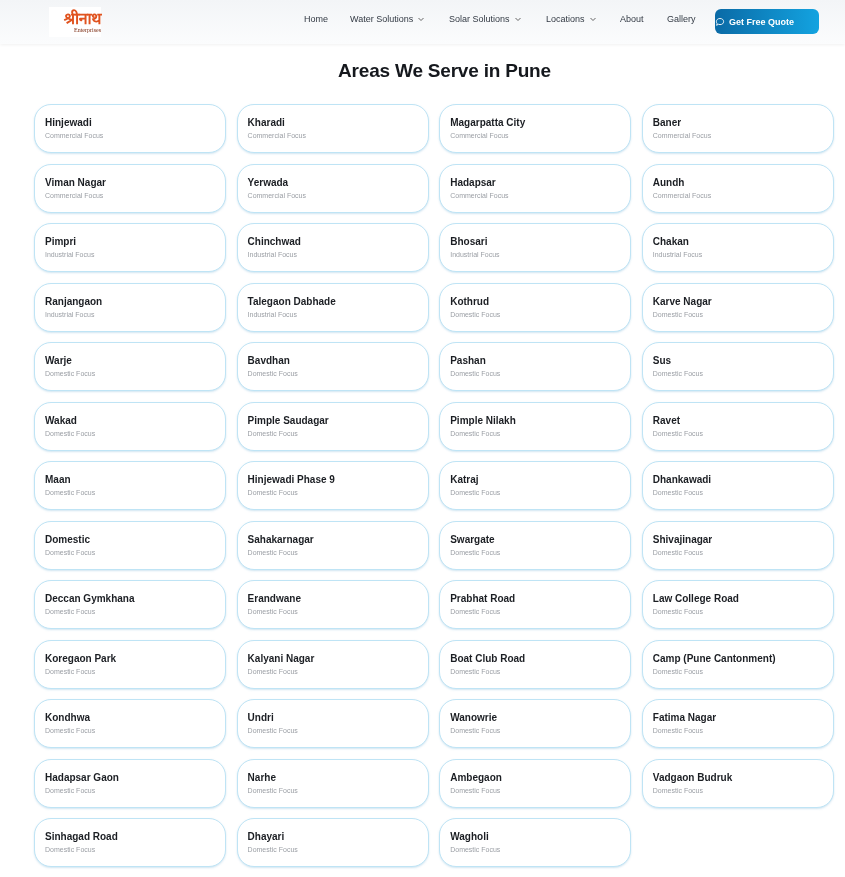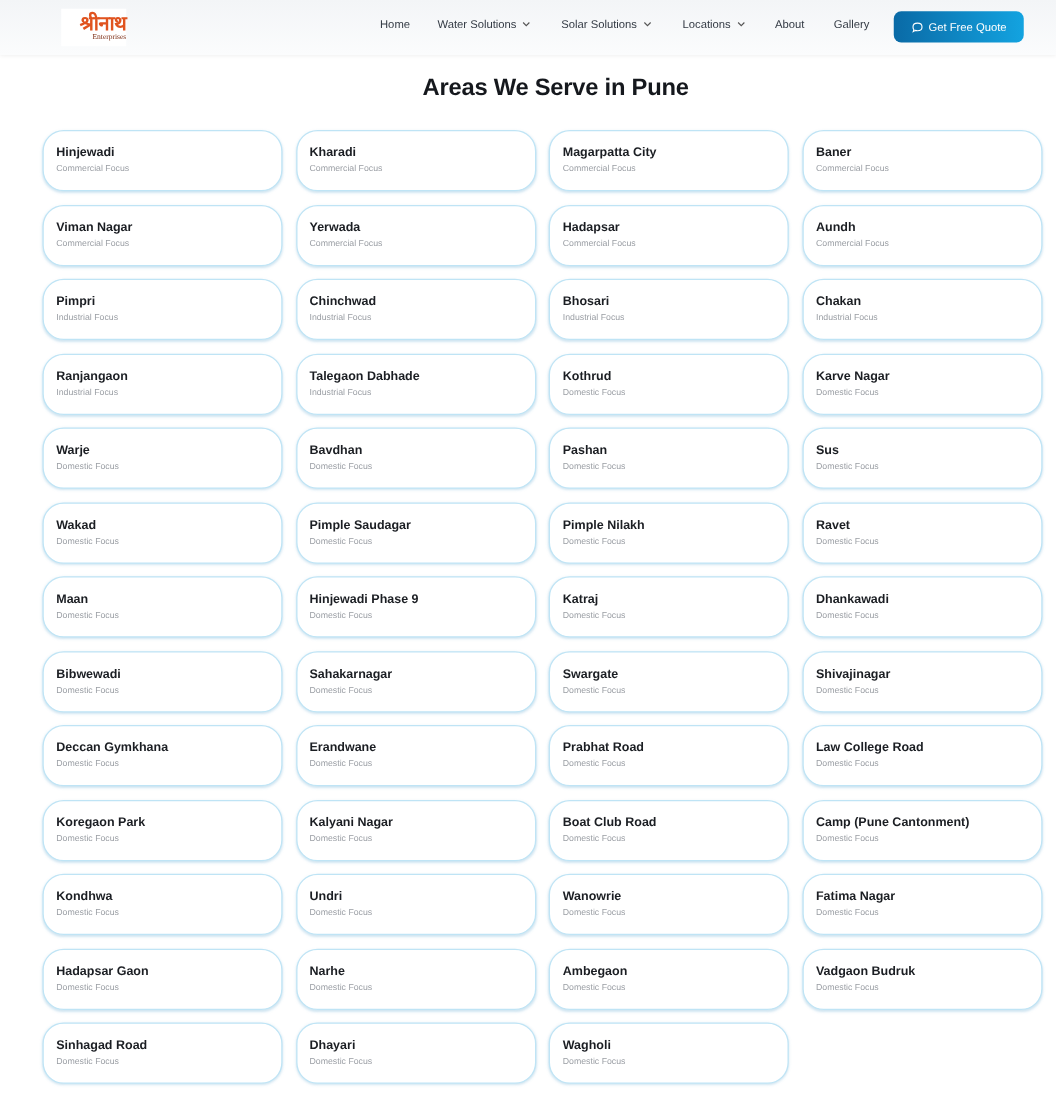--- a/index.html
+++ b/index.html
@@ -17,21 +17,21 @@
   .logo-mark { color: #e0531f; font-family: "DejaVu Serif", serif; font-weight: bold; font-size: 16px; line-height: 16px; letter-spacing: -0.5px; }
   .logo-sub { color: #7a2a10; font-family: "Liberation Serif", serif; font-size: 6px; line-height: 7px; margin-left: 12px; }
   .nav { position: absolute; top: 0; height: 44px; left: 0; width: 773px; }
   .nav-item {
     position: absolute; top: 14px; font-size: 9px; color: #333a44; display: flex; align-items: center; gap: 3px; cursor: pointer; white-space: nowrap;
   }
   .chev { width: 10px; height: 10px; display: inline-block; }
   .quote-btn {
     position: absolute; left: 715px; top: 9px; width: 104px; height: 25px; border-radius: 6px;
     background: linear-gradient(90deg, #0a6aa6 0%, #13a3e0 100%);
-    color: #fff; font-size: 9px; font-weight: normal; display: flex; align-items: center; justify-content: center; gap: 4px; cursor: pointer;
+    color: #fff; font-size: 9px; font-weight: bold; display: flex; align-items: center; justify-content: flex-start; gap: 4px; cursor: pointer;
   }
   .title {
     position: absolute; left: 0; top: 60px; width: 845px; text-align: center;
     font-size: 19px; font-weight: bold; color: #15181d; letter-spacing: -0.2px; margin-left: 22px;
   }
   .grid {
     position: absolute; left: 34px; top: 104px; width: 800px;
     display: grid; grid-template-columns: repeat(4, 192px); column-gap: 10.6px; row-gap: 10.5px;
   }
   .card {
@@ -196,21 +196,21 @@
     </div>
     <div class="card">
       <div class="card-name">Katraj</div>
       <div class="card-focus">Domestic Focus</div>
     </div>
     <div class="card">
       <div class="card-name">Dhankawadi</div>
       <div class="card-focus">Domestic Focus</div>
     </div>
     <div class="card">
-      <div class="card-name">Bibwewadi</div>
+      <div class="card-name">Domestic</div>
       <div class="card-focus">Domestic Focus</div>
     </div>
     <div class="card">
       <div class="card-name">Sahakarnagar</div>
       <div class="card-focus">Domestic Focus</div>
     </div>
     <div class="card">
       <div class="card-name">Swargate</div>
       <div class="card-focus">Domestic Focus</div>
     </div>

